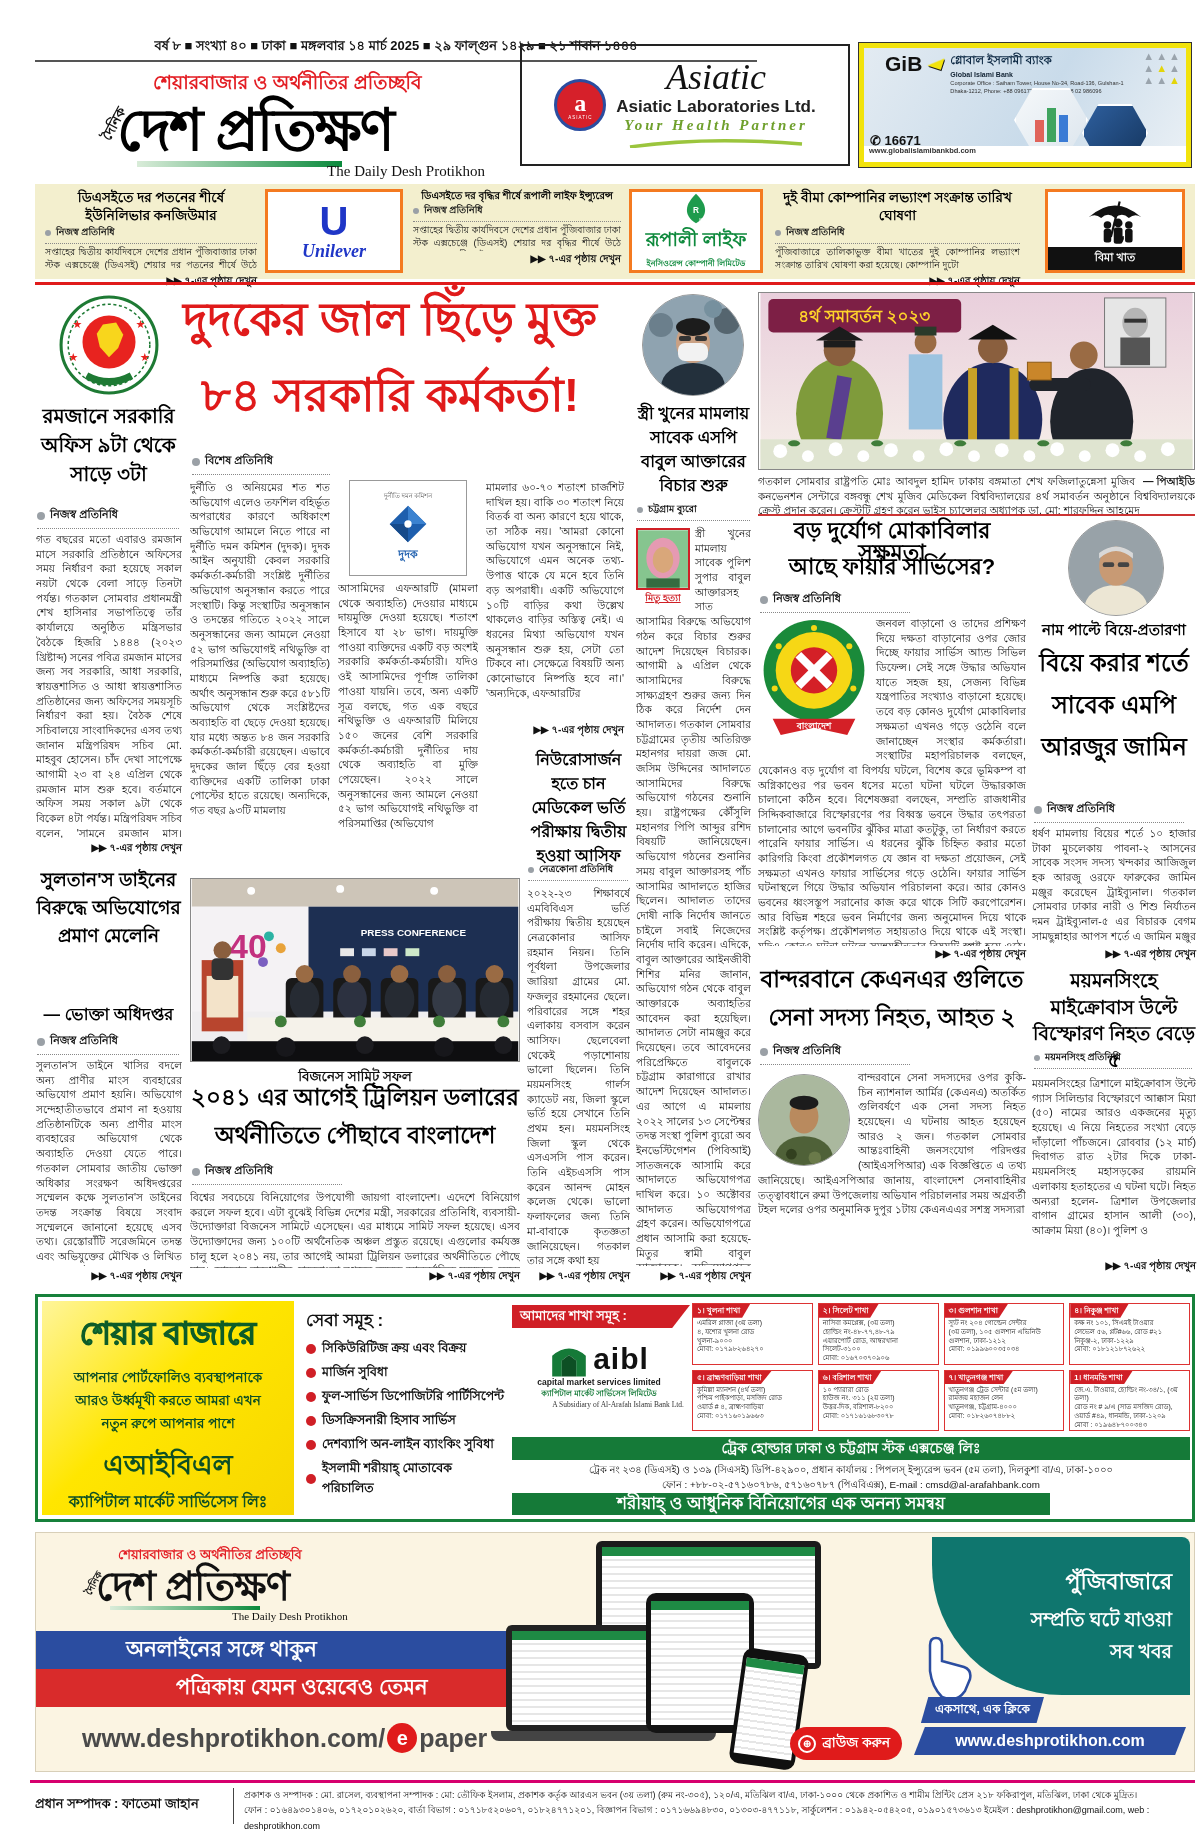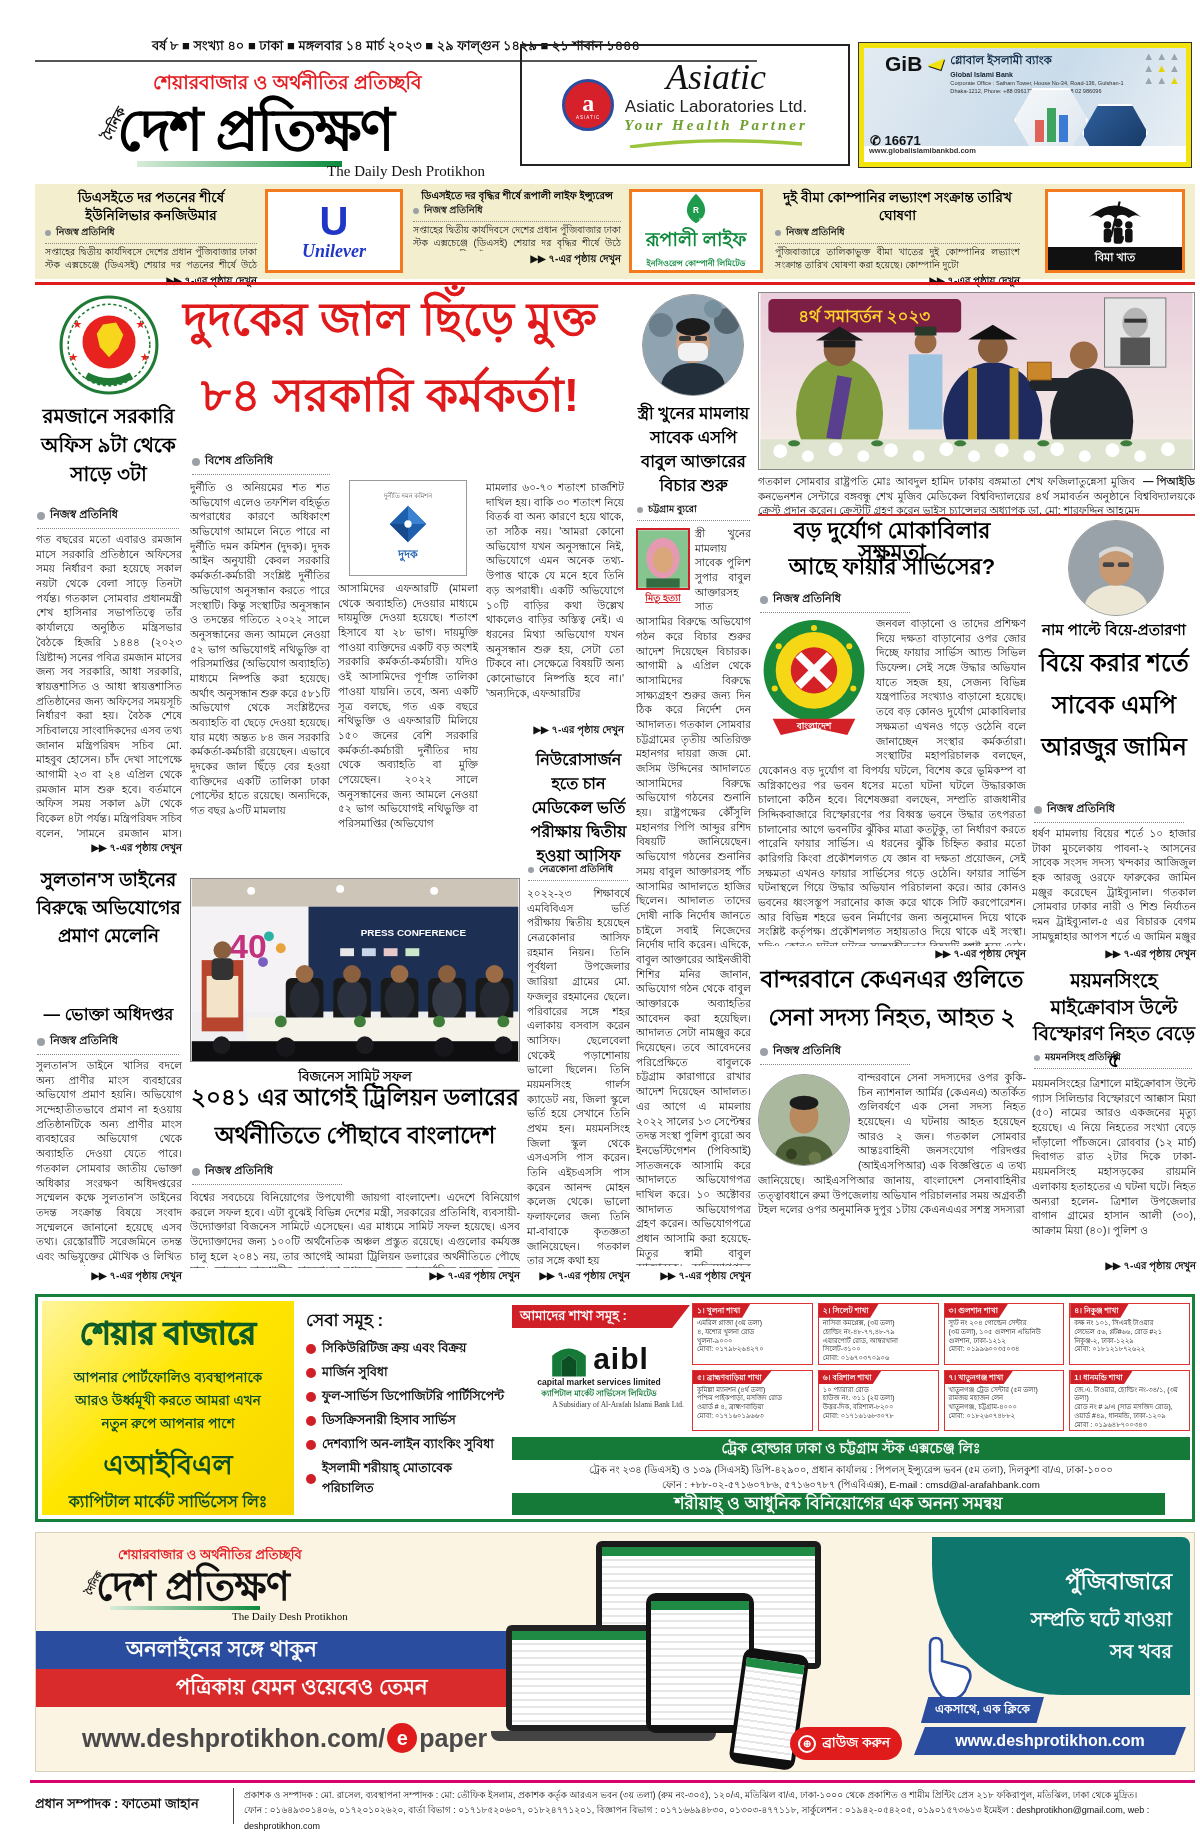--- a/index.html
+++ b/index.html
@@ -33,39 +33,39 @@
               display:flex; align-items:center; justify-content:center; }
   .kicker { font-weight:700; text-align:center; }
   .devscreen { background:repeating-linear-gradient(#ffffff 0 5px, #e6e6e6 5px 7px); position:relative; }
   .devscreen::before { content:""; position:absolute; top:0; left:0; right:0; height:9px; background:#1e8a44; }
 </style>
 </head>
 <body>
 
 <div id="page">
 
-  <div class="abs" style="left:35px; top:36px; width:722px; text-align:center; font-size:13px; font-weight:700;">বর্ষ ৮ ■ সংখ্যা ৪০ ■ ঢাকা ■ মঙ্গলবার ১৪ মার্চ ২০২৩ ■ ২৯ ফাল্গুন ১৪২৯ ■ ২১ শাবান ১৪৪৪</div>
+  <div class="abs" style="left:35px; top:36px; width:722px; text-align:center; font-size:13px; font-weight:700;">বর্ষ ৮ ■ সংখ্যা ৪০ ■ ঢাকা ■ মঙ্গলবার ১৪ মার্চ 2025 ■ ২৯ ফাল্গুন ১৪২৯ ■ ২১ শাবান ১৪৪৪</div>
   <div class="abs" style="left:35px; top:60px; width:722px; height:2px; background:#555;"></div>
 
   <div class="abs" style="left:95px; top:68px; width:390px; height:108px;">
     <div style="margin-left:58px; color:#e31e24; font-size:19px; font-weight:800;">শেয়ারবাজার ও অর্থনীতির প্রতিচ্ছবি</div>
     <div class="abs" style="left:2px; top:44px; transform:rotate(-62deg); font-size:14px; font-weight:800; color:#111;">দৈনিক</div>
     <div style="margin-left:22px; font-size:58px; font-weight:900; color:#000; line-height:1.02; letter-spacing:-2px;">দেশ প্রতিক্ষণ</div>
     <div style="margin-left:42px; margin-top:2px; width:205px; height:6px; background:linear-gradient(to right,#d9ecd9,#0a8a3c);"></div>
     <div class="abs" style="right:0; bottom:-4px; font-family:'Liberation Serif',serif; font-size:15px; color:#111;">The Daily Desh Protikhon</div>
   </div>
 
   <div class="abs" style="left:520px; top:44px; width:330px; height:122px; border:2px solid #222; display:flex; align-items:center; justify-content:center; gap:10px; padding:6px;">
     <div style="width:52px; height:52px; border-radius:50%; background:#d6202a; color:#fff; display:flex; flex-direction:column; align-items:center; justify-content:center; flex:none; border:3px solid #2b4da0;">
       <span style="font-family:'Liberation Serif',serif; font-size:24px; font-weight:700; line-height:1;">a</span>
       <span style="font-size:4.5px; letter-spacing:1px;">ASIATIC</span>
     </div>
     <div style="text-align:center;">
       <div style="font-family:'Liberation Serif',serif; font-style:italic; font-size:36px; color:#111; line-height:1;">Asiatic</div>
-      <div style="font-size:17px; font-weight:400; color:#222; margin-top:2px;">Asiatic Laboratories Ltd.</div>
+      <div style="font-size:17px; font-weight:700; color:#222; margin-top:2px;">Asiatic Laboratories Ltd.</div>
       <div style="font-family:'Liberation Serif',serif; font-style:italic; font-size:15px; color:#6fa02c; letter-spacing:3px; font-weight:700;">Your Health Partner</div>
       <svg width="180" height="10" viewBox="0 0 180 10">
         <path d="M4 9 Q80 -2 176 6" stroke="#9bc53d" stroke-width="3.5" fill="none"></path>
       </svg>
     </div>
   </div>
 
   <div class="abs" style="left:858px; top:42px; width:334px; height:126px; background:#f2e30c; border:1px solid #333; padding:5px;">
     <div style="position:relative; width:100%; height:100%; background:linear-gradient(120deg,#e3ebf2,#c9dbea 55%,#eaf0f5); overflow:hidden;">
       <div class="abs" style="left:21px; top:4px; display:flex; gap:7px; align-items:flex-start;">
@@ -531,21 +531,21 @@
 রোড নং # ৯/এ (সাত মসজিদ রোড),
 ওয়ার্ড #৪৯, ধানমন্ডি, ঢাকা-১২০৯
 মোবা : ০১৯৬৪৮৭০০৩৪৩</span></div>
     </div>
 
     <div class="abs greenbar" style="left:474px; top:140px; width:678px; height:23px; font-size:14px;">ট্রেক হোল্ডার ঢাকা ও চট্টগ্রাম স্টক এক্সচেঞ্জ লিঃ</div>
     <div class="abs" style="left:474px; top:166px; width:678px; text-align:center; font-size:9.8px; line-height:1.5; color:#111;">
       <div>ট্রেক নং ২৩৪ (ডিএসই) ও ১৩৯ (সিএসই) ডিপি-৪২৯০০, প্রধান কার্যালয় : পিপলস্ ইন্স্যুরেন্স ভবন (৫ম তলা), দিলকুশা বা/এ, ঢাকা-১০০০</div>
       <div>ফোন : +৮৮-০২-৫৭১৬০৭৮৬, ৫৭১৬০৭৮৭ (পিএবিএক্স), E-mail : cmsd@al-arafahbank.com</div>
     </div>
-    <div class="abs greenbar" style="left:474px; top:196px; width:653px; height:22px; font-size:17px;">শরীয়াহ্ ও আধুনিক বিনিয়োগের এক অনন্য সমন্বয়</div>
+    <div class="abs greenbar" style="left:474px; top:196px; width:538px; height:22px; font-size:17px;">শরীয়াহ্ ও আধুনিক বিনিয়োগের এক অনন্য সমন্বয়</div>
   </div>
 
   <div class="abs" style="left:35px; top:1532px; width:1160px; height:240px; background:#fbf4e2; border:1px solid #d8cfb8; overflow:hidden;">
     <div class="abs" style="left:46px; top:12px; width:380px;">
       <div style="margin-left:36px; color:#e31e24; font-size:13px; font-weight:800;">শেয়ারবাজার ও অর্থনীতির প্রতিচ্ছবি</div>
       <div class="abs" style="left:0; top:30px; transform:rotate(-62deg); font-size:10px; font-weight:800;">দৈনিক</div>
       <div style="margin-left:14px; font-size:40px; font-weight:900; letter-spacing:-1px; line-height:1;">দেশ প্রতিক্ষণ</div>
       <div style="margin-left:28px; width:150px; height:4px; background:linear-gradient(to right,#d9ecd9,#0a8a3c);"></div>
       <div style="margin-left:150px; font-family:'Liberation Serif',serif; font-size:11px;">The Daily Desh Protikhon</div>
     </div>

